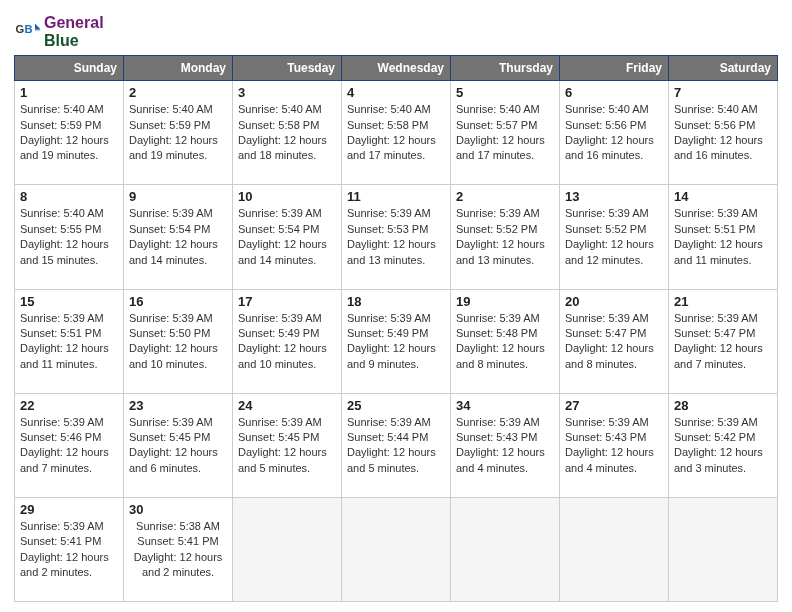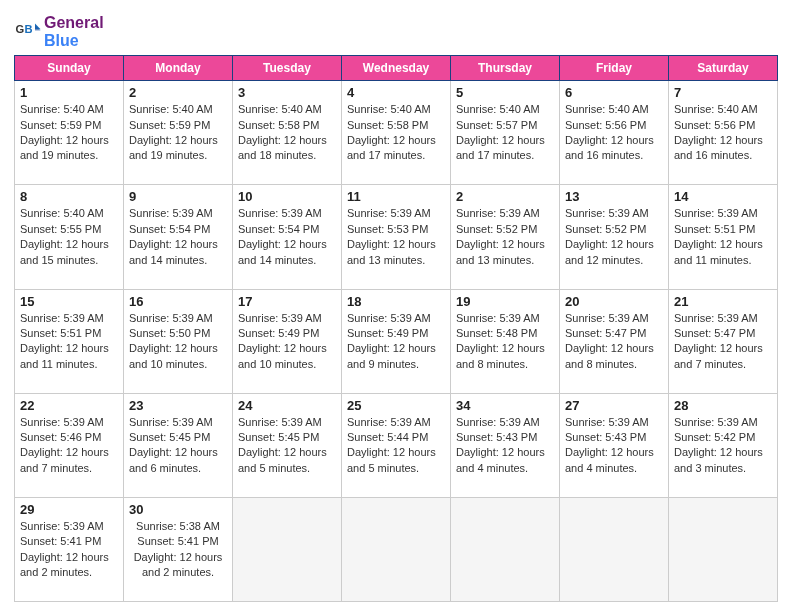--- a/index.html
+++ b/index.html
@@ -47,23 +47,23 @@
       color: #333;
       font-style: italic;
     }
     .calendar {
       flex: 1;
       border-collapse: collapse;
       width: 100%;
       font-size: 10px;
     }
     .calendar th {
-      background: #ec4899;
+      background: #737373;
       color: #fff;
-      text-align: center;
+      text-align: right;
       padding: 5px 6px;
       font-size: 12px;
       font-weight: bold;
       border: 1px solid #1a4080;
     }
     .calendar td {
       vertical-align: top;
       border: 1px solid #ccc;
       padding: 4px 5px;
       width: calc(100% / 7);
@@ -97,21 +97,21 @@
   <div class="header">
     <div class="logo">
       <svg class="logo-icon" viewBox="0 0 40 40">
         <text x="2" y="22" font-size="16" font-weight="bold" fill="#333">G</text>
         <text x="15" y="22" font-size="16" font-weight="bold" fill="#1a6fbc">B</text>
         <polygon points="30,8 38,16 30,16" fill="#1a6fbc"></polygon>
         <polygon points="30,10 38,18 30,18" fill="#2255a4" opacity="0.6"></polygon>
       </svg>
       <div>
         <div style="font-size:16px;font-weight:bold;color:#701a75;line-height:1.1;">General</div>
-        <div style="font-size:16px;font-weight:bold;color:#3b82f6;line-height:1.1;">Blue</div>
+        <div style="font-size:16px;font-weight:bold;color:#14532d;line-height:1.1;">Blue</div>
       </div>
     </div>
     <div class="title-block">
       <div class="month-title"></div>
       <div class="location"></div>
     </div>
   </div>
 
   <table class="calendar">
     <thead>

